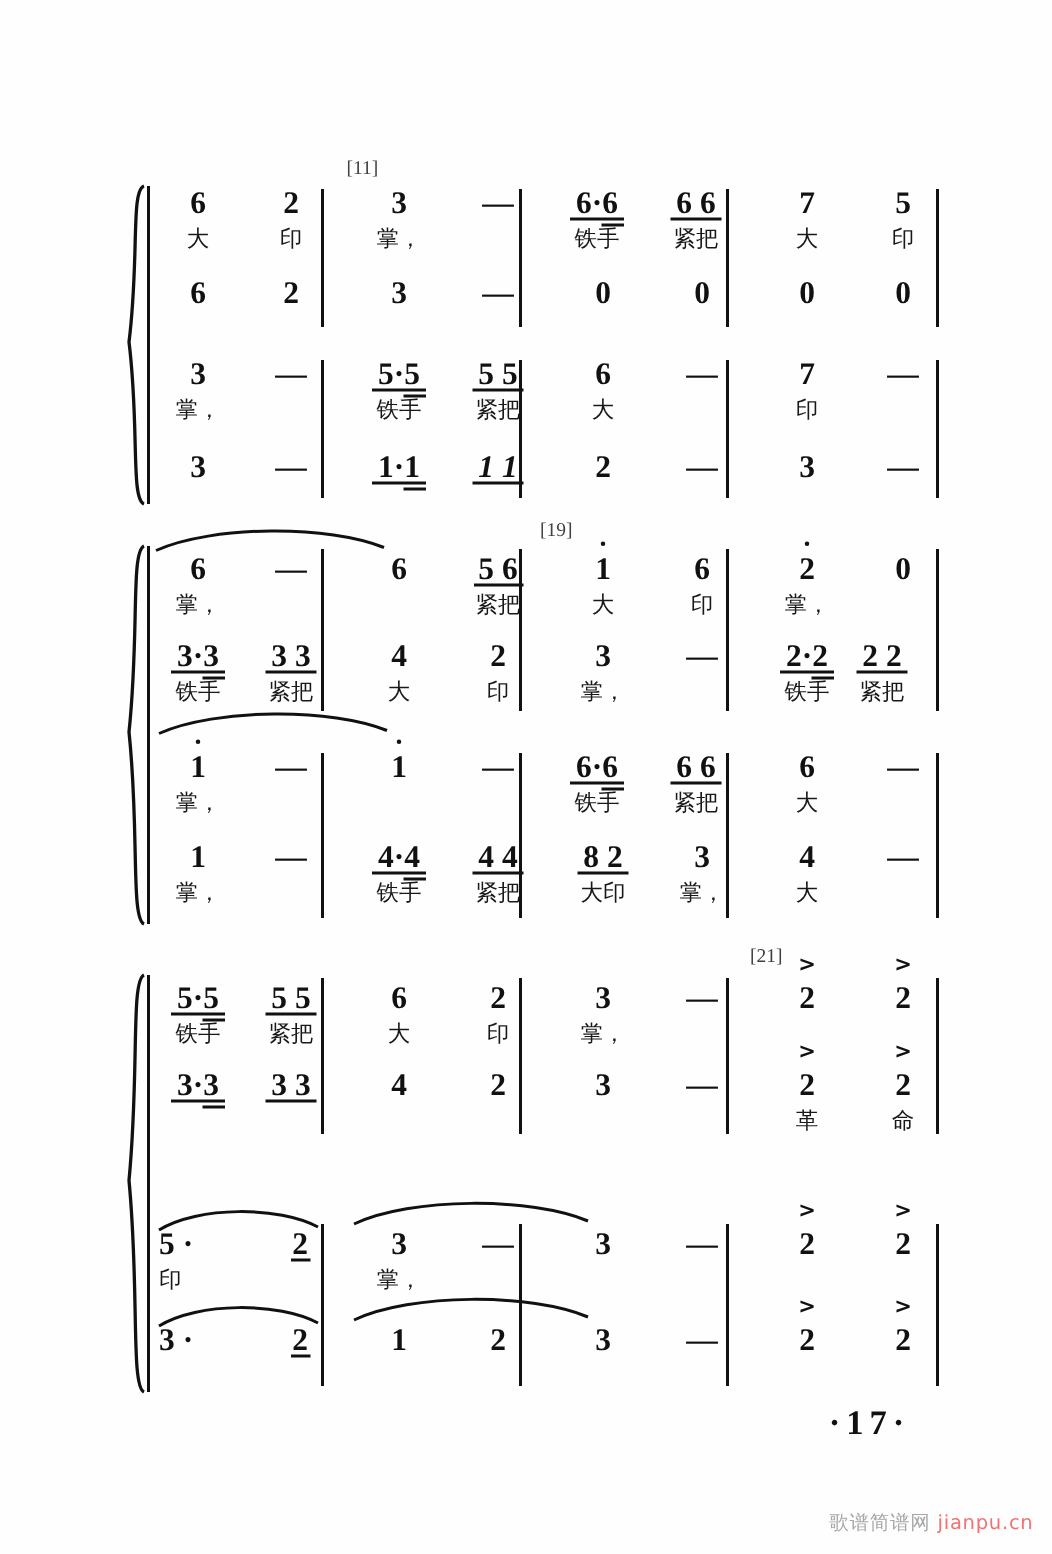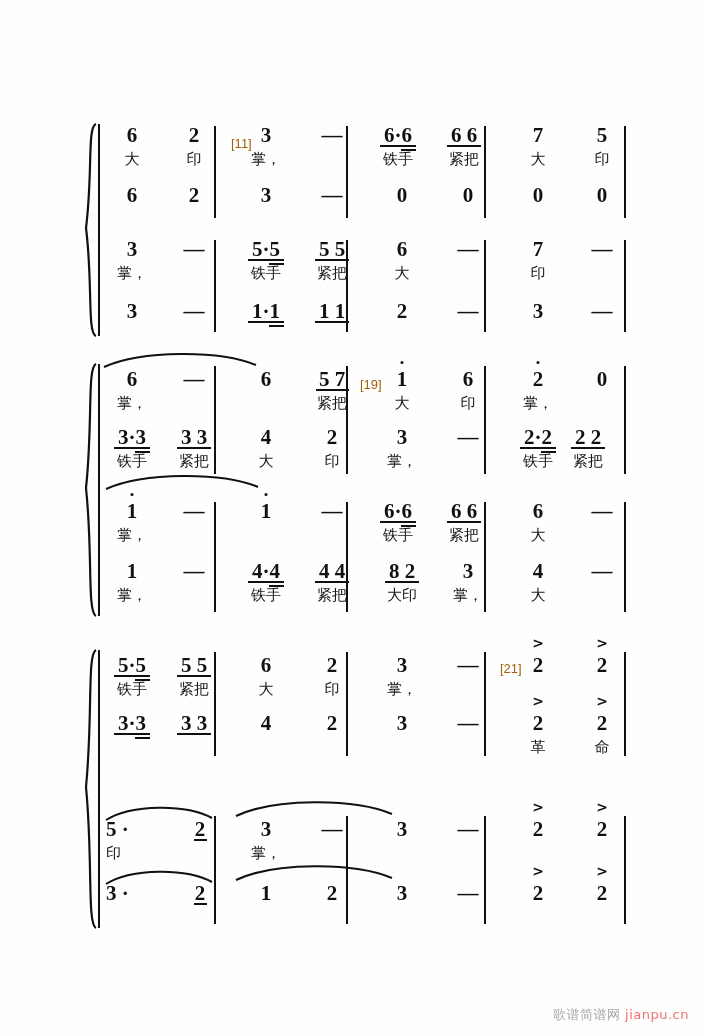--- a/index.html
+++ b/index.html
@@ -126,26 +126,25 @@
   
   .slur {
     position: absolute;
     pointer-events: none;
   }
   .slur svg { display: block; overflow: visible; }
 
   
   .rehearsal {
     position: absolute;
-    font-family: Liberation Sans, sans-serif;
+    font-family: Liberation Serif, serif;
     font-size: 13px;
     line-height: 14px;
-    color: #a16207;
+    color: #404040;
     white-space: nowrap;
-    margin-top: 32px;
   }
 
   
   .page-number {
     position: absolute;
     left: 0; right: 0;
     top: 936px;
     text-align: center;
     font-family: "Liberation Serif", "DejaVu Serif", serif;
     font-size: 23px;
@@ -295,21 +294,21 @@
         <span class="num">3</span>
       </div>
       <div class="cell" style="left:66px;">
         <span class="num dash">—</span>
       </div>
       <div class="cell" style="left:138px;">
         <span class="num">1·1</span>
         <span class="beam1" style="left:10px; width:36px; top:23px;"></span>
         <span class="beam2" style="left:31px; width:15px; top:27px;"></span>
       </div>
-      <div class="cell" style="left:204px;">
+      <div class="cell" style="left:204px;font-style:italic;">
         <span class="num">1 1</span>
         <span class="beam1" style="left:11px; width:34px; top:23px;"></span>
       </div>
       <div class="cell" style="left:274px;">
         <span class="num">2</span>
       </div>
       <div class="cell" style="left:340px;">
         <span class="num dash">—</span>
       </div>
       <div class="cell" style="left:410px;">
@@ -358,21 +357,21 @@
         <span class="num">6</span>
         <span class="lyric">掌，</span>
       </div>
       <div class="cell" style="left:66px;">
         <span class="num dash">—</span>
       </div>
       <div class="cell" style="left:138px;">
         <span class="num">6</span>
       </div>
       <div class="cell" style="left:204px;">
-        <span class="num">5 7</span>
+        <span class="num">5 6</span>
         <span class="lyric">紧把</span>
         <span class="beam1" style="left:12px; width:33px; top:23px;"></span>
       </div>
       <div class="cell" style="left:274px;">
         <span class="num">1<span class="oct-up"></span></span>
         <span class="lyric">大</span>
       </div>
       <div class="cell" style="left:340px;">
         <span class="num">6</span>
         <span class="lyric">印</span>
@@ -666,19 +665,22 @@
         <span class="accent">&gt;</span>
         <span class="num">2</span>
       </div>
       <div class="cell" style="left:474px;">
         <span class="accent">&gt;</span>
         <span class="num">2</span>
       </div>
     </div>
   </div>
 
+  <div class="page-number">
+    <span class="pn-left">·</span><span>17</span><span>·</span>
+  </div>
 
   <div class="watermark">
     <span class="wm-cn">歌谱简谱网</span>
     <span class="wm-url">jianpu.cn</span>
   </div>
 
 </div>
 
 </body></html>

